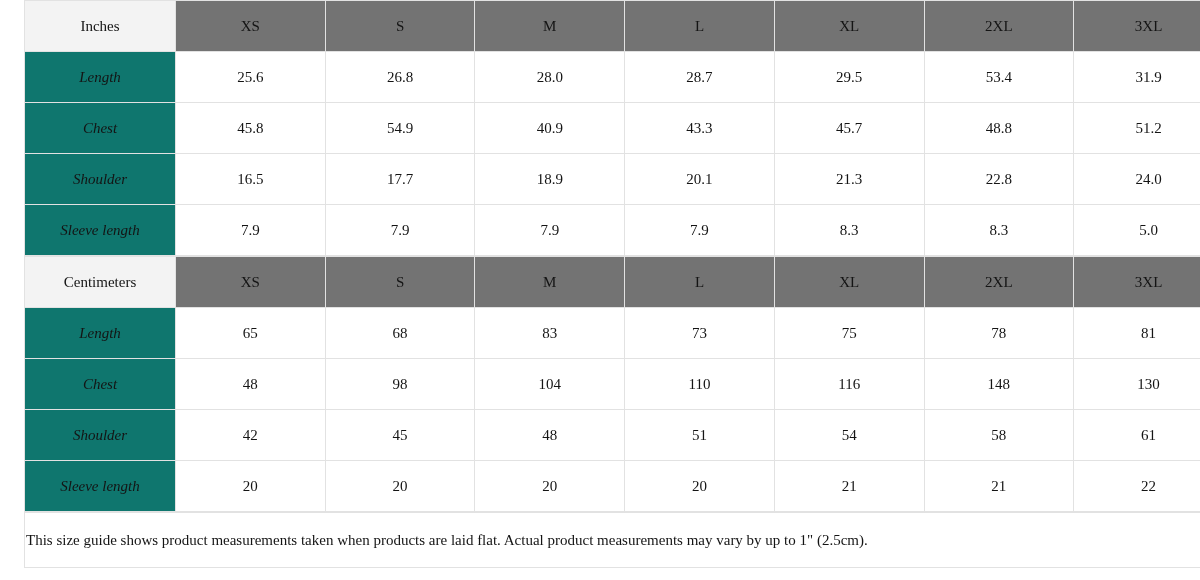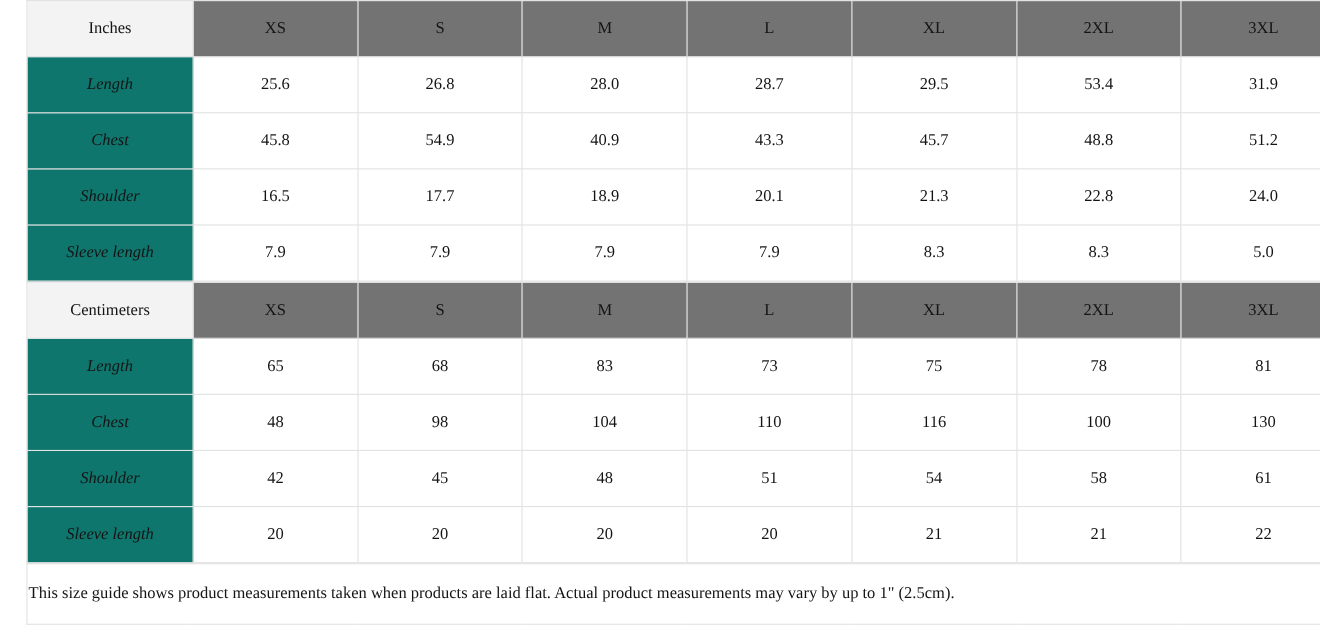--- a/index.html
+++ b/index.html
@@ -162,21 +162,21 @@
         <td>78</td>
         <td>81</td>
       </tr>
       <tr>
         <td>Chest</td>
         <td>48</td>
         <td>98</td>
         <td>104</td>
         <td>110</td>
         <td>116</td>
-        <td>100</td>
+        <td>148</td>
         <td>130</td>
       </tr>
       <tr>
         <td>Shoulder</td>
         <td>42</td>
         <td>45</td>
         <td>48</td>
         <td>51</td>
         <td>54</td>
         <td>58</td>

